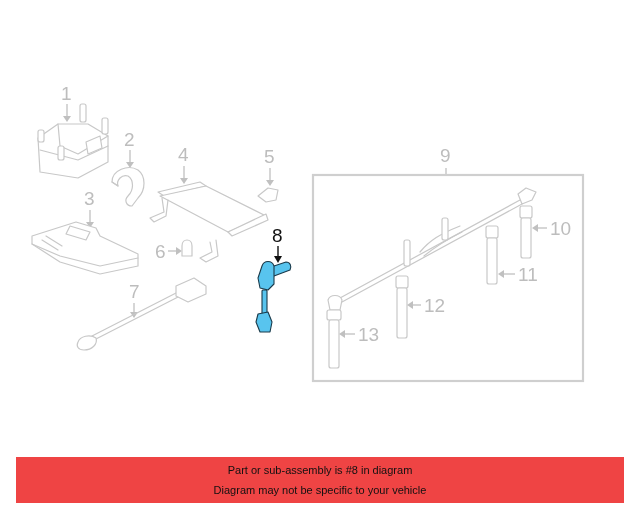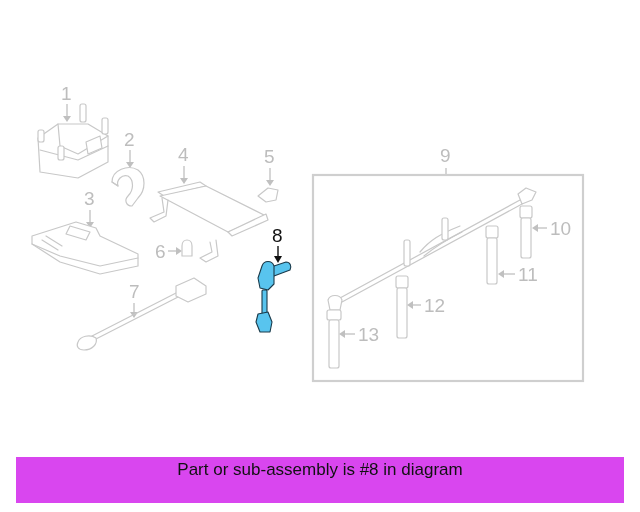--- a/index.html
+++ b/index.html
@@ -10,22 +10,22 @@
   .callout { fill: #bdbdbd; font-family: "Liberation Sans", sans-serif; font-size: 19px; }
   .callout-active { fill: #111111; font-family: "Liberation Sans", sans-serif; font-size: 19px; }
   .arrow { stroke: #c0c0c0; stroke-width: 1.3; fill: none; }
   .arrow-head { fill: #c0c0c0; stroke: none; }
   .arrow-active { stroke: #111; stroke-width: 1.4; fill: none; }
   .arrow-head-active { fill: #111; }
   .hl { fill: #58c4ee; stroke: #1a3a4a; stroke-width: 1.1; stroke-linejoin: round; }
   .group-box { fill: none; stroke: #cfcfcf; stroke-width: 2.2; }
   #banner {
     position: absolute; left: 16px; top: 457px; width: 608px; height: 46px;
-    background: #d946ef; text-align: center; color: #111;
-    font-family: "Liberation Sans", sans-serif; font-size: 17px; line-height: 20px;
+    background: #ef4444; text-align: center; color: #111;
+    font-family: "Liberation Sans", sans-serif; font-size: 11px; line-height: 20px;
     padding-top: 3px; box-sizing: border-box;
   }
   #banner div { white-space: nowrap; }
 </style>
 </head>
 <body>
 
 <svg id="diagram" viewBox="0 0 640 450" xmlns="http://www.w3.org/2000/svg">
 
   <g>
@@ -148,13 +148,14 @@
       <rect class="faded" x="329" y="320" width="10" height="48" rx="2"></rect>
       <text class="callout" x="358" y="341">13</text>
       <line class="arrow" x1="355" y1="334" x2="343" y2="334"></line>
       <polygon class="arrow-head" points="345,330 345,338 339,334"></polygon>
     </g>
   </g>
 </svg>
 
 <div id="banner">
   <div>Part or sub-assembly is #8 in diagram</div>
+  <div>Diagram may not be specific to your vehicle</div>
 </div>
 
 </body></html>

